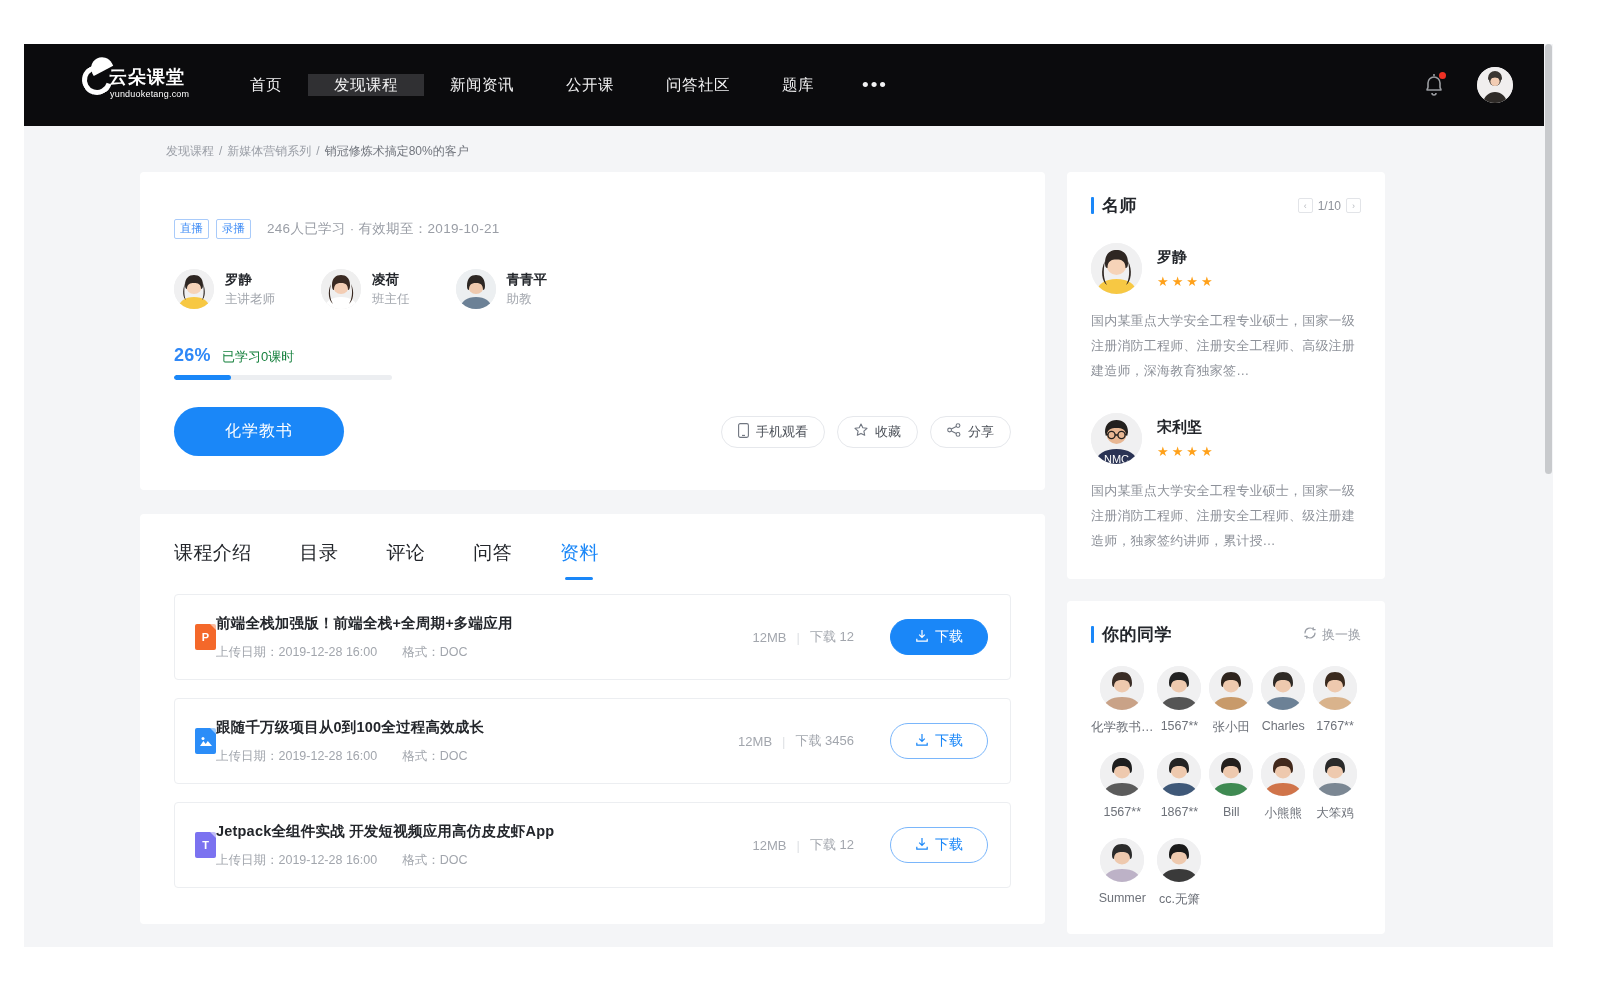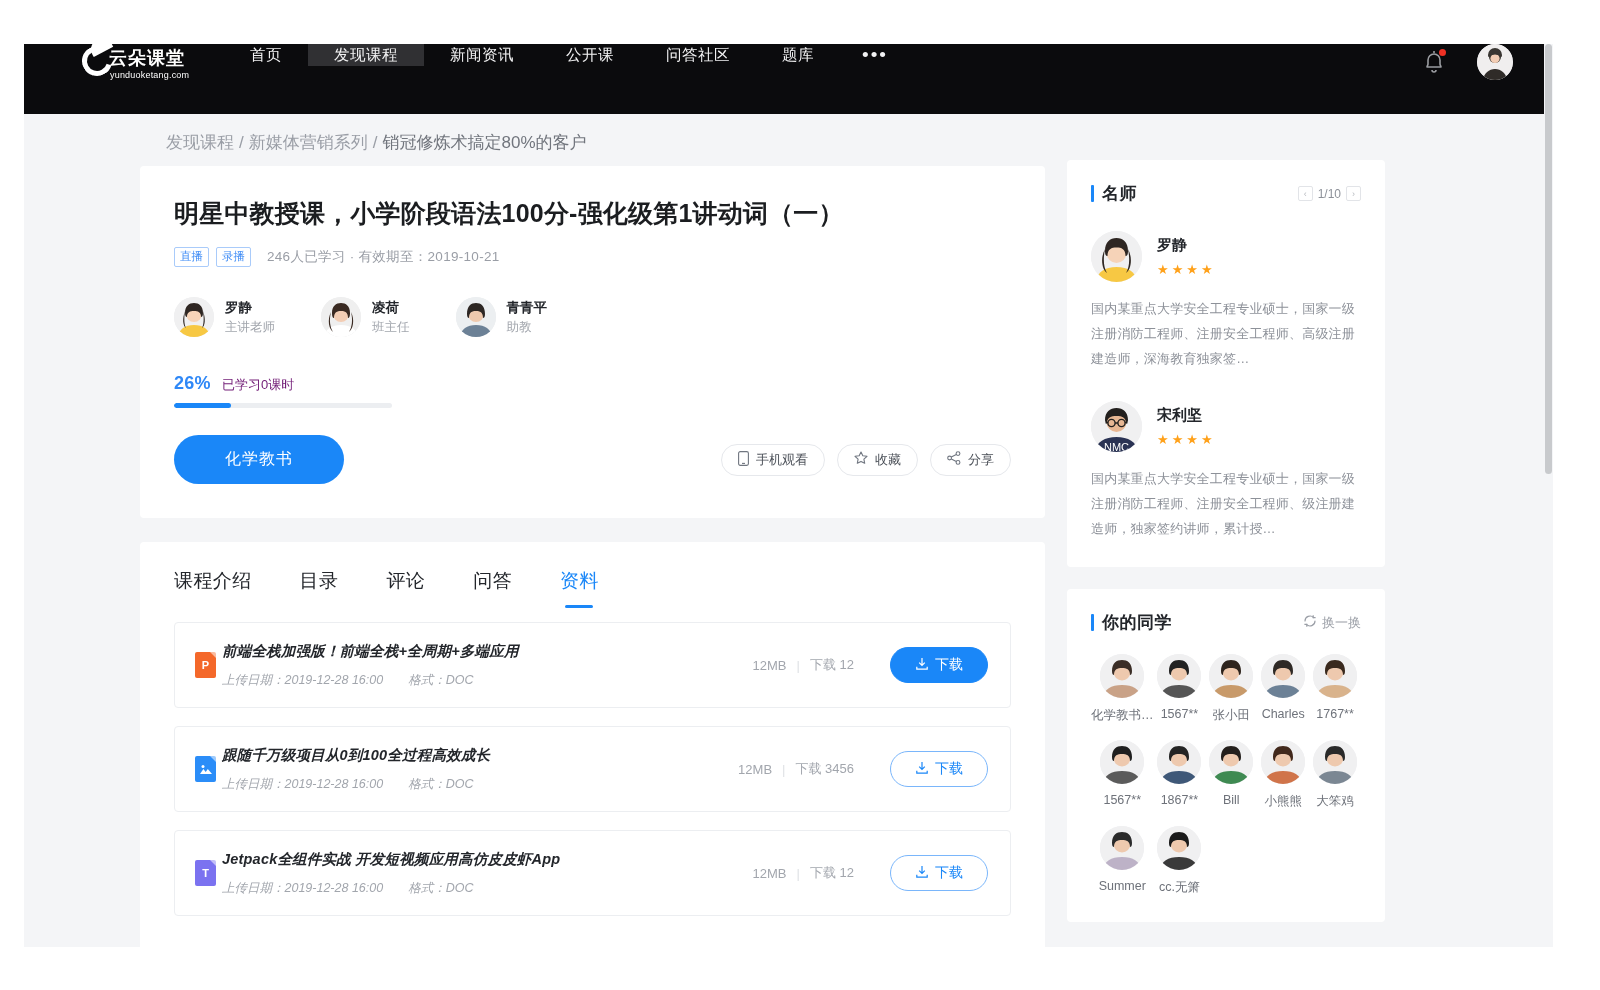--- a/index.html
+++ b/index.html
@@ -11,24 +11,24 @@
   }
   .viewport {
     position: absolute;
     left: 24px; top: 44px;
     width: 1529px; height: 903px;
     background: #f4f5f7;
     overflow: hidden;
   }
   
   .topnav {
-    height: 70px;
+    height: 82px;
     background: #0b0b0d;
     display: flex;
-    align-items: flex-start;
+    align-items: center;
     position: relative;
   }
   .logo {
     display: flex; align-items: center;
     padding-left: 58px; padding-right: 34px;
   }
   .logo-mark { position: relative; width: 108px; height: 44px; }
   .logo-cloud {
     position: absolute; left: 0; top: 2px;
     width: 30px; height: 30px;
@@ -79,21 +79,21 @@
   .avatar-nav {
     width: 36px; height: 36px; border-radius: 50%;
     overflow: hidden; background: #e9e9ec; cursor: pointer;
   }
   
   .page { display: flex; padding: 0 76px 0 116px; gap: 22px; }
   .col-main { width: 905px; flex: none; }
   .col-side { width: 318px; flex: none; }
 
   .crumb {
-    font-size: 17px; color: #9a9ea6;
+    font-size: 12px; color: #9a9ea6;
     padding: 17px 0 12px 26px;
     white-space: nowrap;
   }
   .crumb span { color: #9a9ea6; }
   .crumb .sep { margin: 0 5px; }
   .crumb .cur { color: #71757d; }
 
   .card { background: #fff; border-radius: 4px; }
 
   
@@ -115,21 +115,21 @@
   .t-av {
     width: 40px; height: 40px; border-radius: 50%;
     background: #edeef0; overflow: hidden; flex: none;
   }
   .t-name { font-size: 13.5px; color: #23262b; font-weight: bold; line-height: 18px;}
   .t-role { font-size: 12.5px; color: #a2a6ad; line-height: 18px; margin-top: 1px;}
 
   .progress-wrap { margin-top: 36px; }
   .progress-head { display: flex; align-items: baseline; gap: 11px; margin-top: 36px; }
   .pct { font-size: 18px; color: #2f88f7; font-weight: bold; letter-spacing: .3px;}
-  .plabel { font-size: 13px; color: #701a75; }
+  .plabel { font-size: 13px; color: #15803d; }
   .pbar {
     margin-top: 9px; width: 218px; height: 5px;
     background: #eceef1; border-radius: 3px; overflow: hidden;
   }
   .pbar-fill { height: 100%; background: #1a87f8; border-radius: 3px; }
 
   .action-row { display: flex; align-items: center; margin-top: 27px; }
   .btn-primary {
     width: 170px; height: 49px; border-radius: 25px;
     background: #1a87f8; color: #fff; border: none;
@@ -171,21 +171,21 @@
     font-weight: bold;
   }
   .f-icon.ppt { background: #f4682a; }
   .f-icon.img { background: #2b8df8; }
   .f-icon.txt { background: #7b72f0; }
   .f-icon::after {
     content: ""; position: absolute; right: 0; top: 0;
     border-width: 0 6px 6px 0; border-style: solid;
     border-color: transparent rgba(255,255,255,.55) transparent transparent;
   }
-  .f-body { margin-left: 6px; font-style: italic; }
+  .f-body { margin-left: 0; }
   .f-name { font-size: 14.5px; color: #23262b; font-weight: bold; letter-spacing: .2px;}
   .f-sub { font-size: 12.5px; color: #a2a6ad; margin-top: 11px; }
   .f-sub .gap { display: inline-block; width: 18px; }
   .f-stats {
     margin-left: auto; font-size: 13px; color: #a2a6ad;
     display: flex; align-items: center; gap: 10px; white-space: nowrap;
   }
   .f-stats .bar { color: #dfe1e5; }
   .dl-btn {
     margin-left: 36px; width: 98px; height: 36px; border-radius: 18px;
@@ -289,21 +289,20 @@
   </div>
 
   <div class="page">
     <div class="col-main">
 
       <div class="crumb">
         <span>发现课程</span><span class="sep">/</span><span>新媒体营销系列</span><span class="sep">/</span><span class="cur">销冠修炼术搞定80%的客户</span>
       </div>
 
       <div class="card course-card">
-        <div class="course-title">明星中教授课，小学阶段语法100分-强化级第1讲动词（一）</div>
 
         <div class="meta-row">
           <div class="tag">直播</div>
           <div class="tag">录播</div>
           <div class="meta-text">246人已学习 · 有效期至：2019-10-21</div>
         </div>
 
         <div class="teachers">
           <div class="teacher">
             <div class="t-av">

